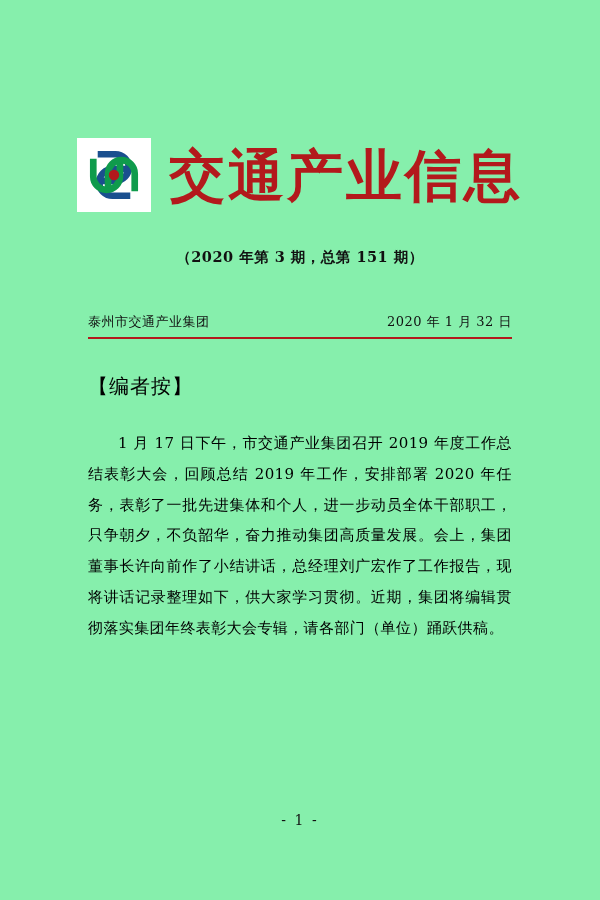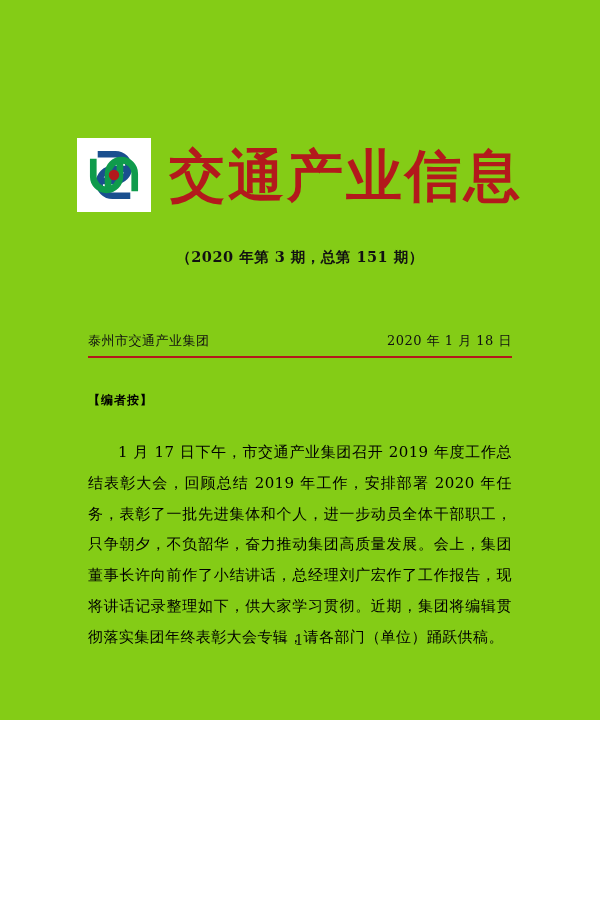--- a/index.html
+++ b/index.html
@@ -10,22 +10,22 @@
     width: 600px;
     height: 900px;
     background: #ffffff;
     font-family: "DejaVu Serif", "Liberation Serif", serif;
     color: #000000;
     overflow: hidden;
   }
   .page {
     position: relative;
     width: 600px;
-    height: 720px;
-    background: #84cc16;
+    height: 900px;
+    background: #86efac;
     box-sizing: border-box;
   }
 
   
   .masthead {
     display: flex;
     align-items: center;
     justify-content: center;
     gap: 18px;
     padding-top: 138px;
@@ -50,21 +50,21 @@
     margin-top: 36px;
     text-align: center;
     font-size: 14.5px;
     font-weight: bold;
     letter-spacing: 0.5px;
     color: #111;
   }
 
   
   .meta-row {
-    margin: 65px 88px 0 88px;
+    margin: 46px 88px 0 88px;
     display: flex;
     justify-content: space-between;
     align-items: flex-end;
     font-size: 13px;
     color: #111;
     padding-bottom: 6px;
   }
   .meta-left { letter-spacing: 0.5px; }
   .meta-right { letter-spacing: 0.5px; }
   .red-rule {
@@ -72,22 +72,22 @@
     height: 2px;
     background: #b3191c;
   }
 
   
   .content {
     margin: 0 88px;
   }
   .section-heading {
     margin-top: 34px;
-    font-size: 12px;
-    font-weight: bold;
+    font-size: 20px;
+    font-weight: normal;
     letter-spacing: 1px;
   }
   .body-paragraph {
     margin-top: 28px;
     font-size: 15px;
     line-height: 2.05;
     text-align: justify;
     text-justify: inter-ideograph;
     text-indent: 2em;
     letter-spacing: 0.4px;
@@ -123,21 +123,21 @@
         <circle cx="50" cy="50" r="7" fill="#b3191c"></circle>
       </svg>
     </span>
     <span class="masthead-title">交通产业信息</span>
   </div>
 
   <div class="issue-line">（2020 年第 3 期，总第 151 期）</div>
 
   <div class="meta-row">
     <span class="meta-left">泰州市交通产业集团</span>
-    <span class="meta-right">2020 年 1 月 18 日</span>
+    <span class="meta-right">2020 年 1 月 32 日</span>
   </div>
   <div class="red-rule"></div>
 
   <div class="content">
     <div class="section-heading">【编者按】</div>
     <p class="body-paragraph">1 月 17 日下午，市交通产业集团召开 2019 年度工作总结表彰大会，回顾总结 2019 年工作，安排部署 2020 年任务，表彰了一批先进集体和个人，进一步动员全体干部职工，只争朝夕，不负韶华，奋力推动集团高质量发展。会上，集团董事长许向前作了小结讲话，总经理刘广宏作了工作报告，现将讲话记录整理如下，供大家学习贯彻。近期，集团将编辑贯彻落实集团年终表彰大会专辑，请各部门（单位）踊跃供稿。</p>
   </div>
 
   <div class="page-number">- 1 -</div>
 

